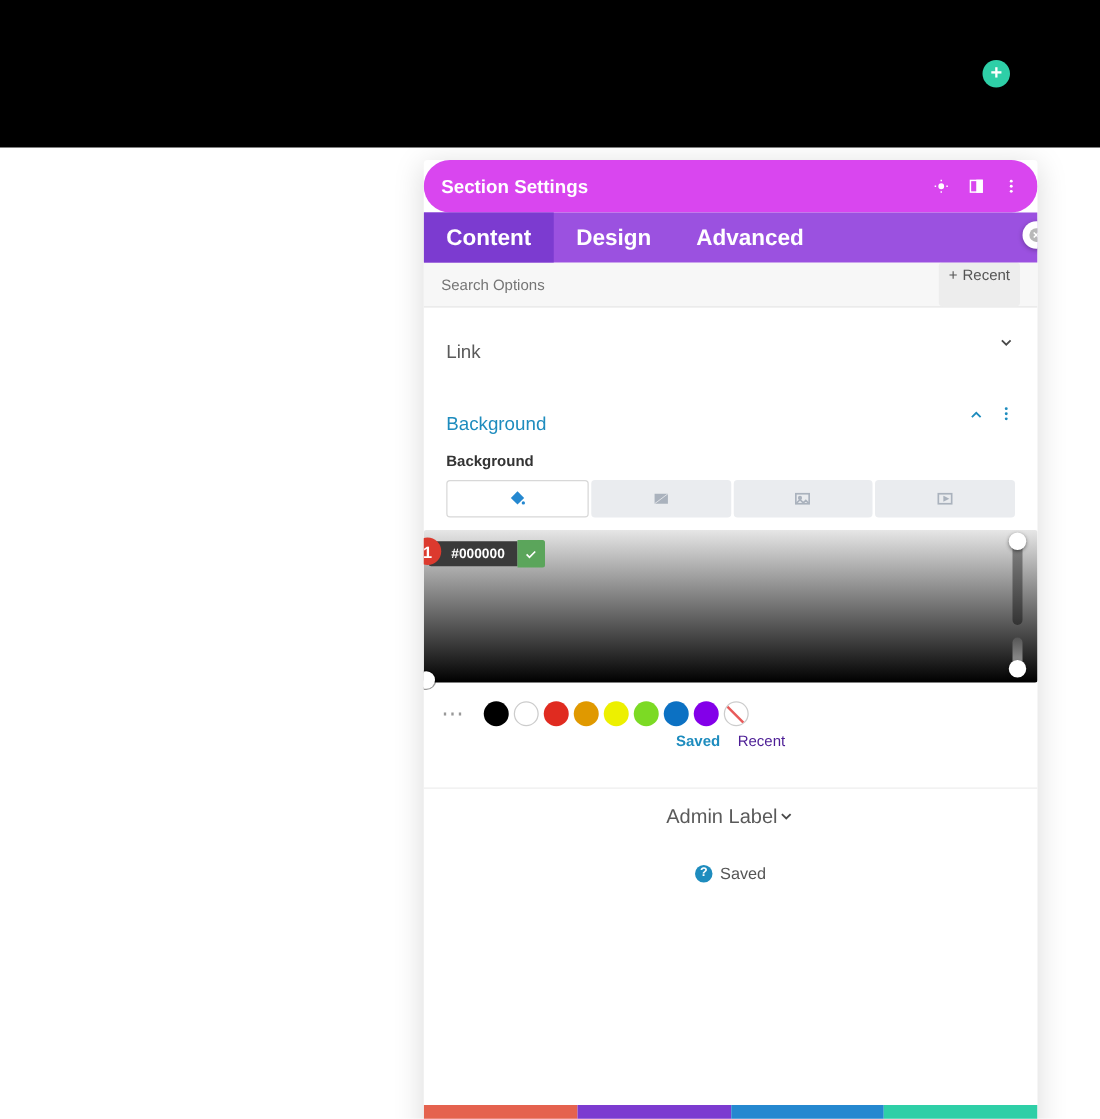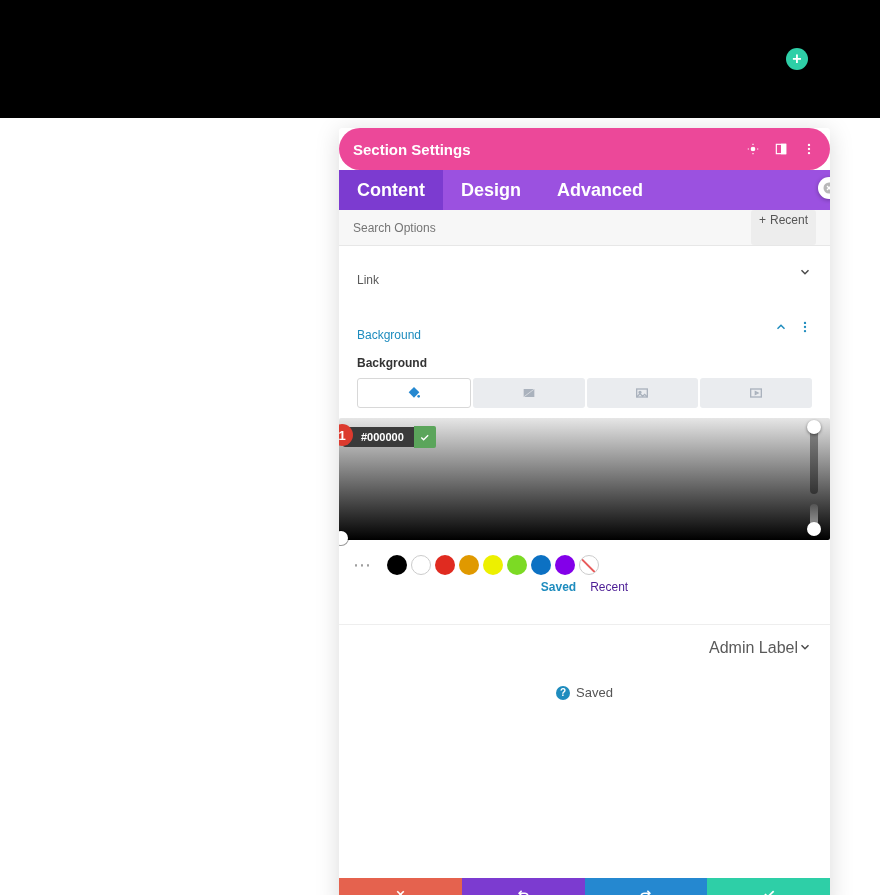--- a/index.html
+++ b/index.html
@@ -37,21 +37,21 @@
     position: absolute;
     top: 128px;
     left: 339px;
     width: 491px;
     background: #fff;
     box-shadow: 0 4px 24px rgba(0,0,0,0.15);
     border-radius: 3px;
     overflow: hidden;
   }
   .panel-header {
-    background: #ec4899;
+    background: #d946ef;
     color: #fff;
     display: flex;
     align-items: center;
     justify-content: space-between;
     padding: 0 14px;
     height: 42px;
     border-radius: 21px;
   }
   .panel-title {
     font-size: 15px;
@@ -131,21 +131,21 @@
     border-radius: 3px;
   }
   .section-row {
     display: flex;
     align-items: center;
     justify-content: space-between;
     padding: 14px 18px;
     cursor: pointer;
   }
   .section-row .label {
-    font-size: 12px;
+    font-size: 15px;
     color: #5a5a5a;
     margin-top: 13px;
   }
   .section-row.open .label {
     color: #1e8cbe;
   }
   .chevron {
     font-size: 14px;
     color: #5a5a5a;
   }
@@ -318,21 +318,21 @@
     gap: 14px;
     margin-top: 4px;
     font-size: 12px;
   }
   .saved-recent .saved { color: #1e8cbe; font-weight: 600; cursor: pointer; }
   .saved-recent .recent { color: #4c1d95; cursor: pointer; }
   .admin-row {
     border-top: 1px solid #eee;
     display: flex;
     align-items: center;
-    justify-content: flex-end;
+    justify-content: center;
     padding: 14px 18px;
     cursor: pointer;
     margin-top: 10px;
   }
   .admin-row .label { font-size: 16px; color: #5a5a5a; }
   .help-row {
     display: flex;
     align-items: center;
     justify-content: center;
     gap: 6px;

